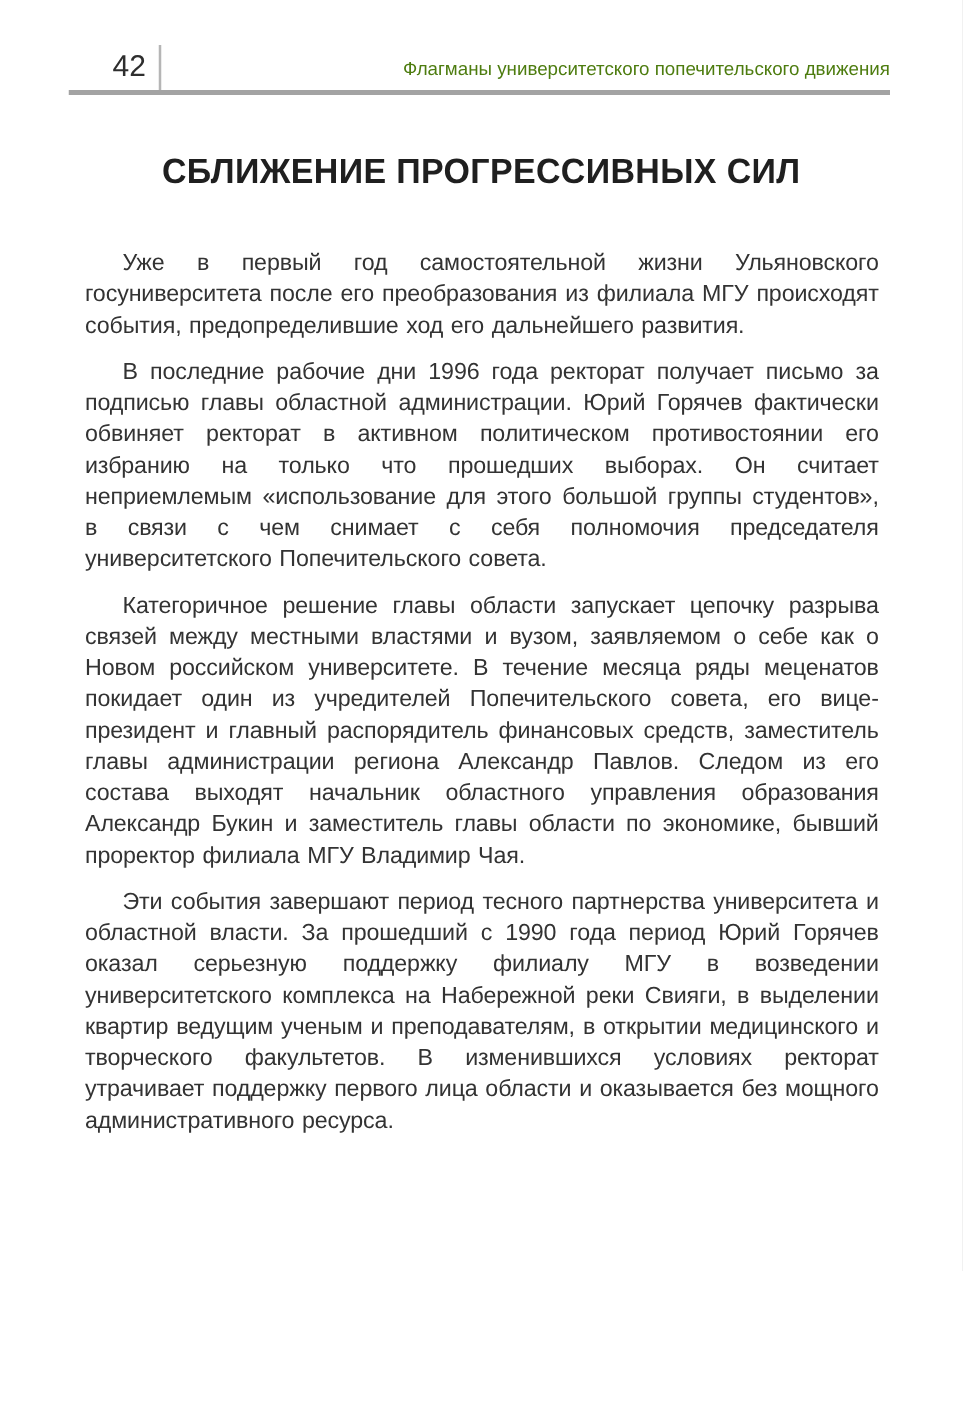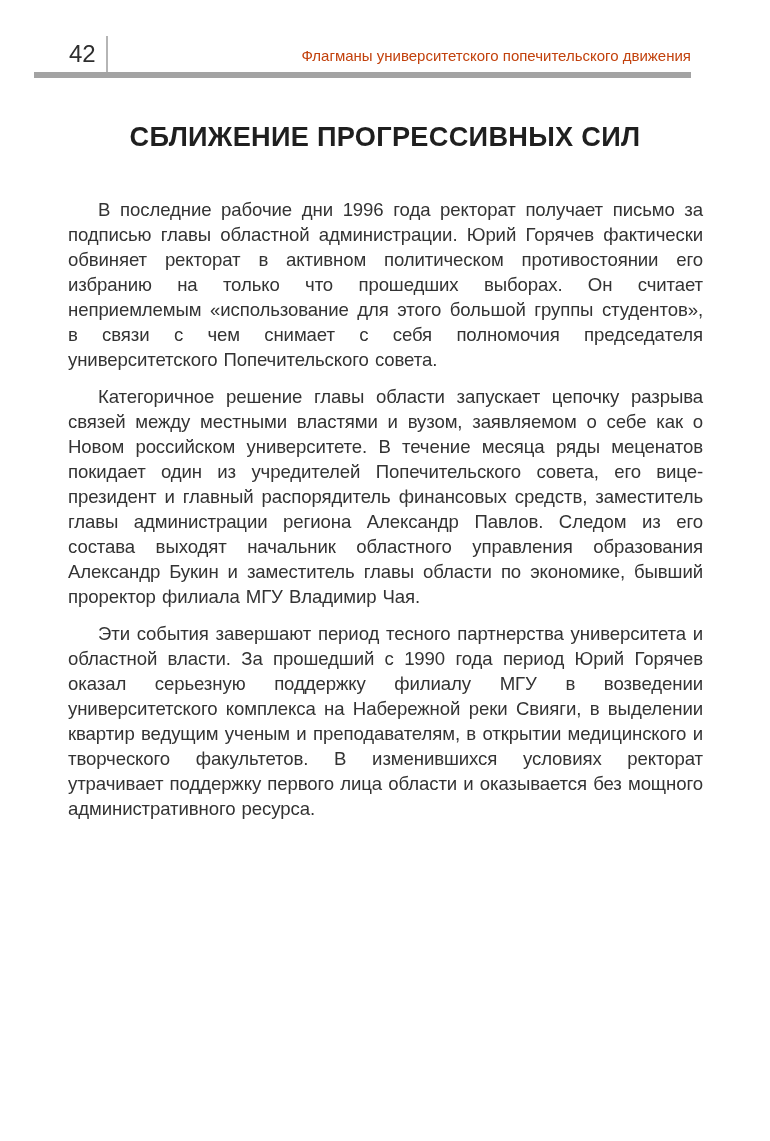--- a/index.html
+++ b/index.html
@@ -14,24 +14,24 @@
     margin: 0 auto;
     background: #ffffff;
     font-family: "Liberation Sans", sans-serif;
     overflow: hidden;
   }
 
   
   .header {
     position: absolute;
     top: 30px;
-    left: 34px;
+    left: 55px;
     width: 657px;
     height: 42px;
-    border-bottom: 6px solid #a3a3a3;
+    border-bottom: 4px solid #a3a3a3;
   }
   .page-number {
     position: absolute;
     left: 35px;
     bottom: 6px;
     font-size: 24px;
     line-height: 1;
     color: #2e2e2e;
   }
   .header-divider {
@@ -41,21 +41,21 @@
     bottom: 0;
     width: 2px;
     background: #b5b5b5;
   }
   .running-head {
     position: absolute;
     right: 0;
     bottom: 9px;
     font-size: 15px;
     line-height: 1;
-    color: #c2410c;
+    color: #4d7c0f;
     margin-top: 24px;
   }
 
   
   .chapter-title {
     position: absolute;
     top: 102px;
     left: 50px;
     width: 670px;
     text-align: center;
@@ -94,18 +94,19 @@
 
   <div class="header">
     <span class="page-number">42</span>
     <span class="header-divider"></span>
     <span class="running-head">Флагманы университетского попечительского движения</span>
   </div>
 
   <h1 class="chapter-title">СБЛИЖЕНИЕ ПРОГРЕССИВНЫХ СИЛ</h1>
 
   <div class="body-text">
+    <p>Уже в первый год самостоятельной жизни Ульяновского госуниверситета после его преобразования из филиала МГУ происходят события, предопределившие ход его дальнейшего развития.</p>
     <p>В последние рабочие дни 1996 года ректорат получает письмо за подписью главы областной администрации. Юрий Горячев фактически обвиняет ректорат в активном политическом противостоянии его избранию на только что прошедших выборах. Он считает неприемлемым «использование для этого большой группы студентов», в связи с чем снимает с себя полномочия председателя университетского Попечительского совета.</p>
     <p>Категоричное решение главы области запускает цепочку разрыва связей между местными властями и вузом, заявляемом о себе как о Новом российском университете. В течение месяца ряды меценатов покидает один из учредителей Попечительского совета, его вице-президент и главный распорядитель финансовых средств, заместитель главы администрации региона Александр Павлов. Следом из его состава выходят начальник областного управления образования Александр Букин и заместитель главы области по экономике, бывший проректор филиала МГУ Владимир Чая.</p>
     <p>Эти события завершают период тесного партнерства университета и областной власти. За прошедший с 1990 года период Юрий Горячев оказал серьезную поддержку филиалу МГУ в возведении университетского комплекса на Набережной реки Свияги, в выделении квартир ведущим ученым и преподавателям, в открытии медицинского и творческого факультетов. В изменившихся условиях ректорат утрачивает поддержку первого лица области и оказывается без мощного административного ресурса.</p>
   </div>
 
 </div>
 
 </body></html>

